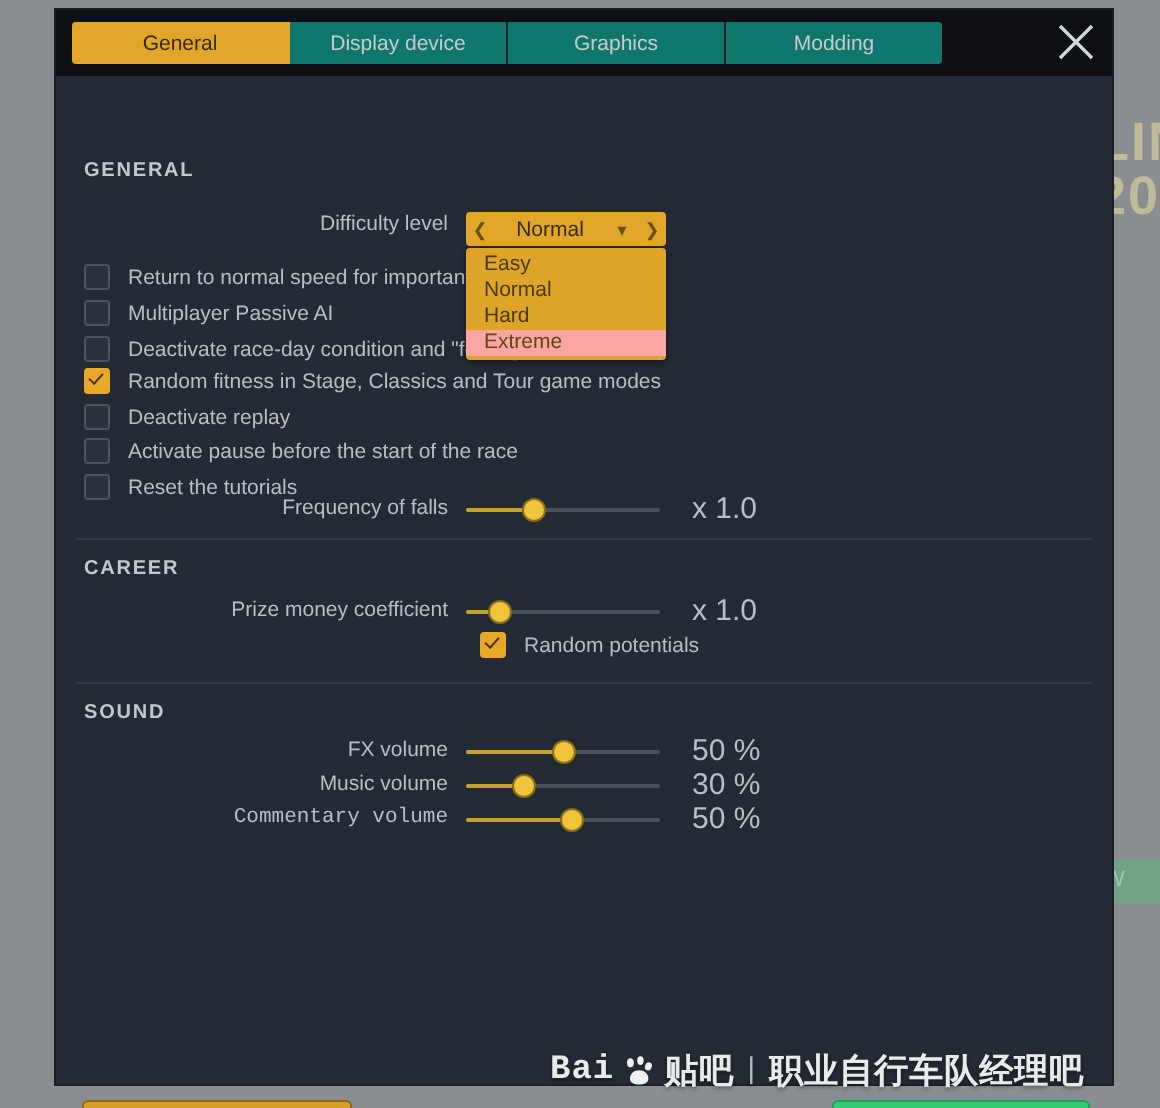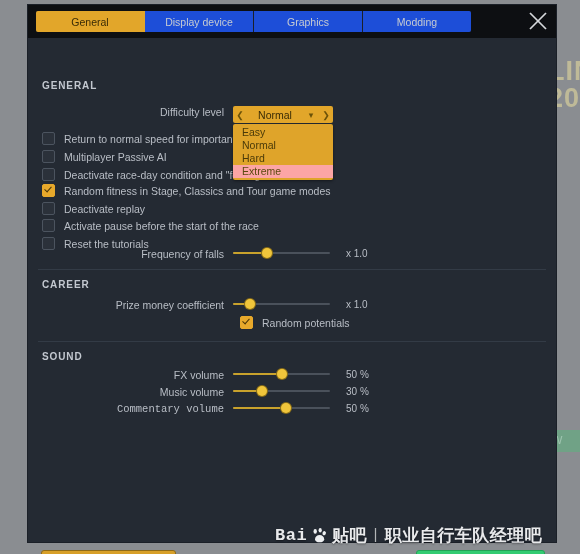--- a/index.html
+++ b/index.html
@@ -91,21 +91,21 @@
   }
   .tab {
     min-width: 84px;
     padding: 0 12px;
     display: flex;
     align-items: center;
     justify-content: center;
     font-size: 10.5px;
     color: #c6cbd2;
     border-right: 1px solid #1b2028;
-    background: #1d4ed8;
+    background: #0f766e;
     cursor: pointer;
     white-space: nowrap;
   }
   .tab:last-child { border-right: none; }
   .tab.active {
     background: #e2a62a;
     color: #3a2c06;
     border-right: 1px solid #e2a62a;
   }
   .close-btn {
@@ -232,21 +232,21 @@
     position: absolute;
     top: 2px;
     width: 10px;
     height: 10px;
     margin-left: -5px;
     border-radius: 50%;
     background: #f0c53b;
     box-shadow: 0 0 0 1px #8a6e18;
   }
   .slider-value {
-    font-size: 10px;
+    font-size: 15px;
     color: #b9bec6;
     white-space: nowrap;
   }
 
   
   .dropdown-wrap {
     position: absolute;
     left: 205px;
     top: 68px;
     width: 100px;

